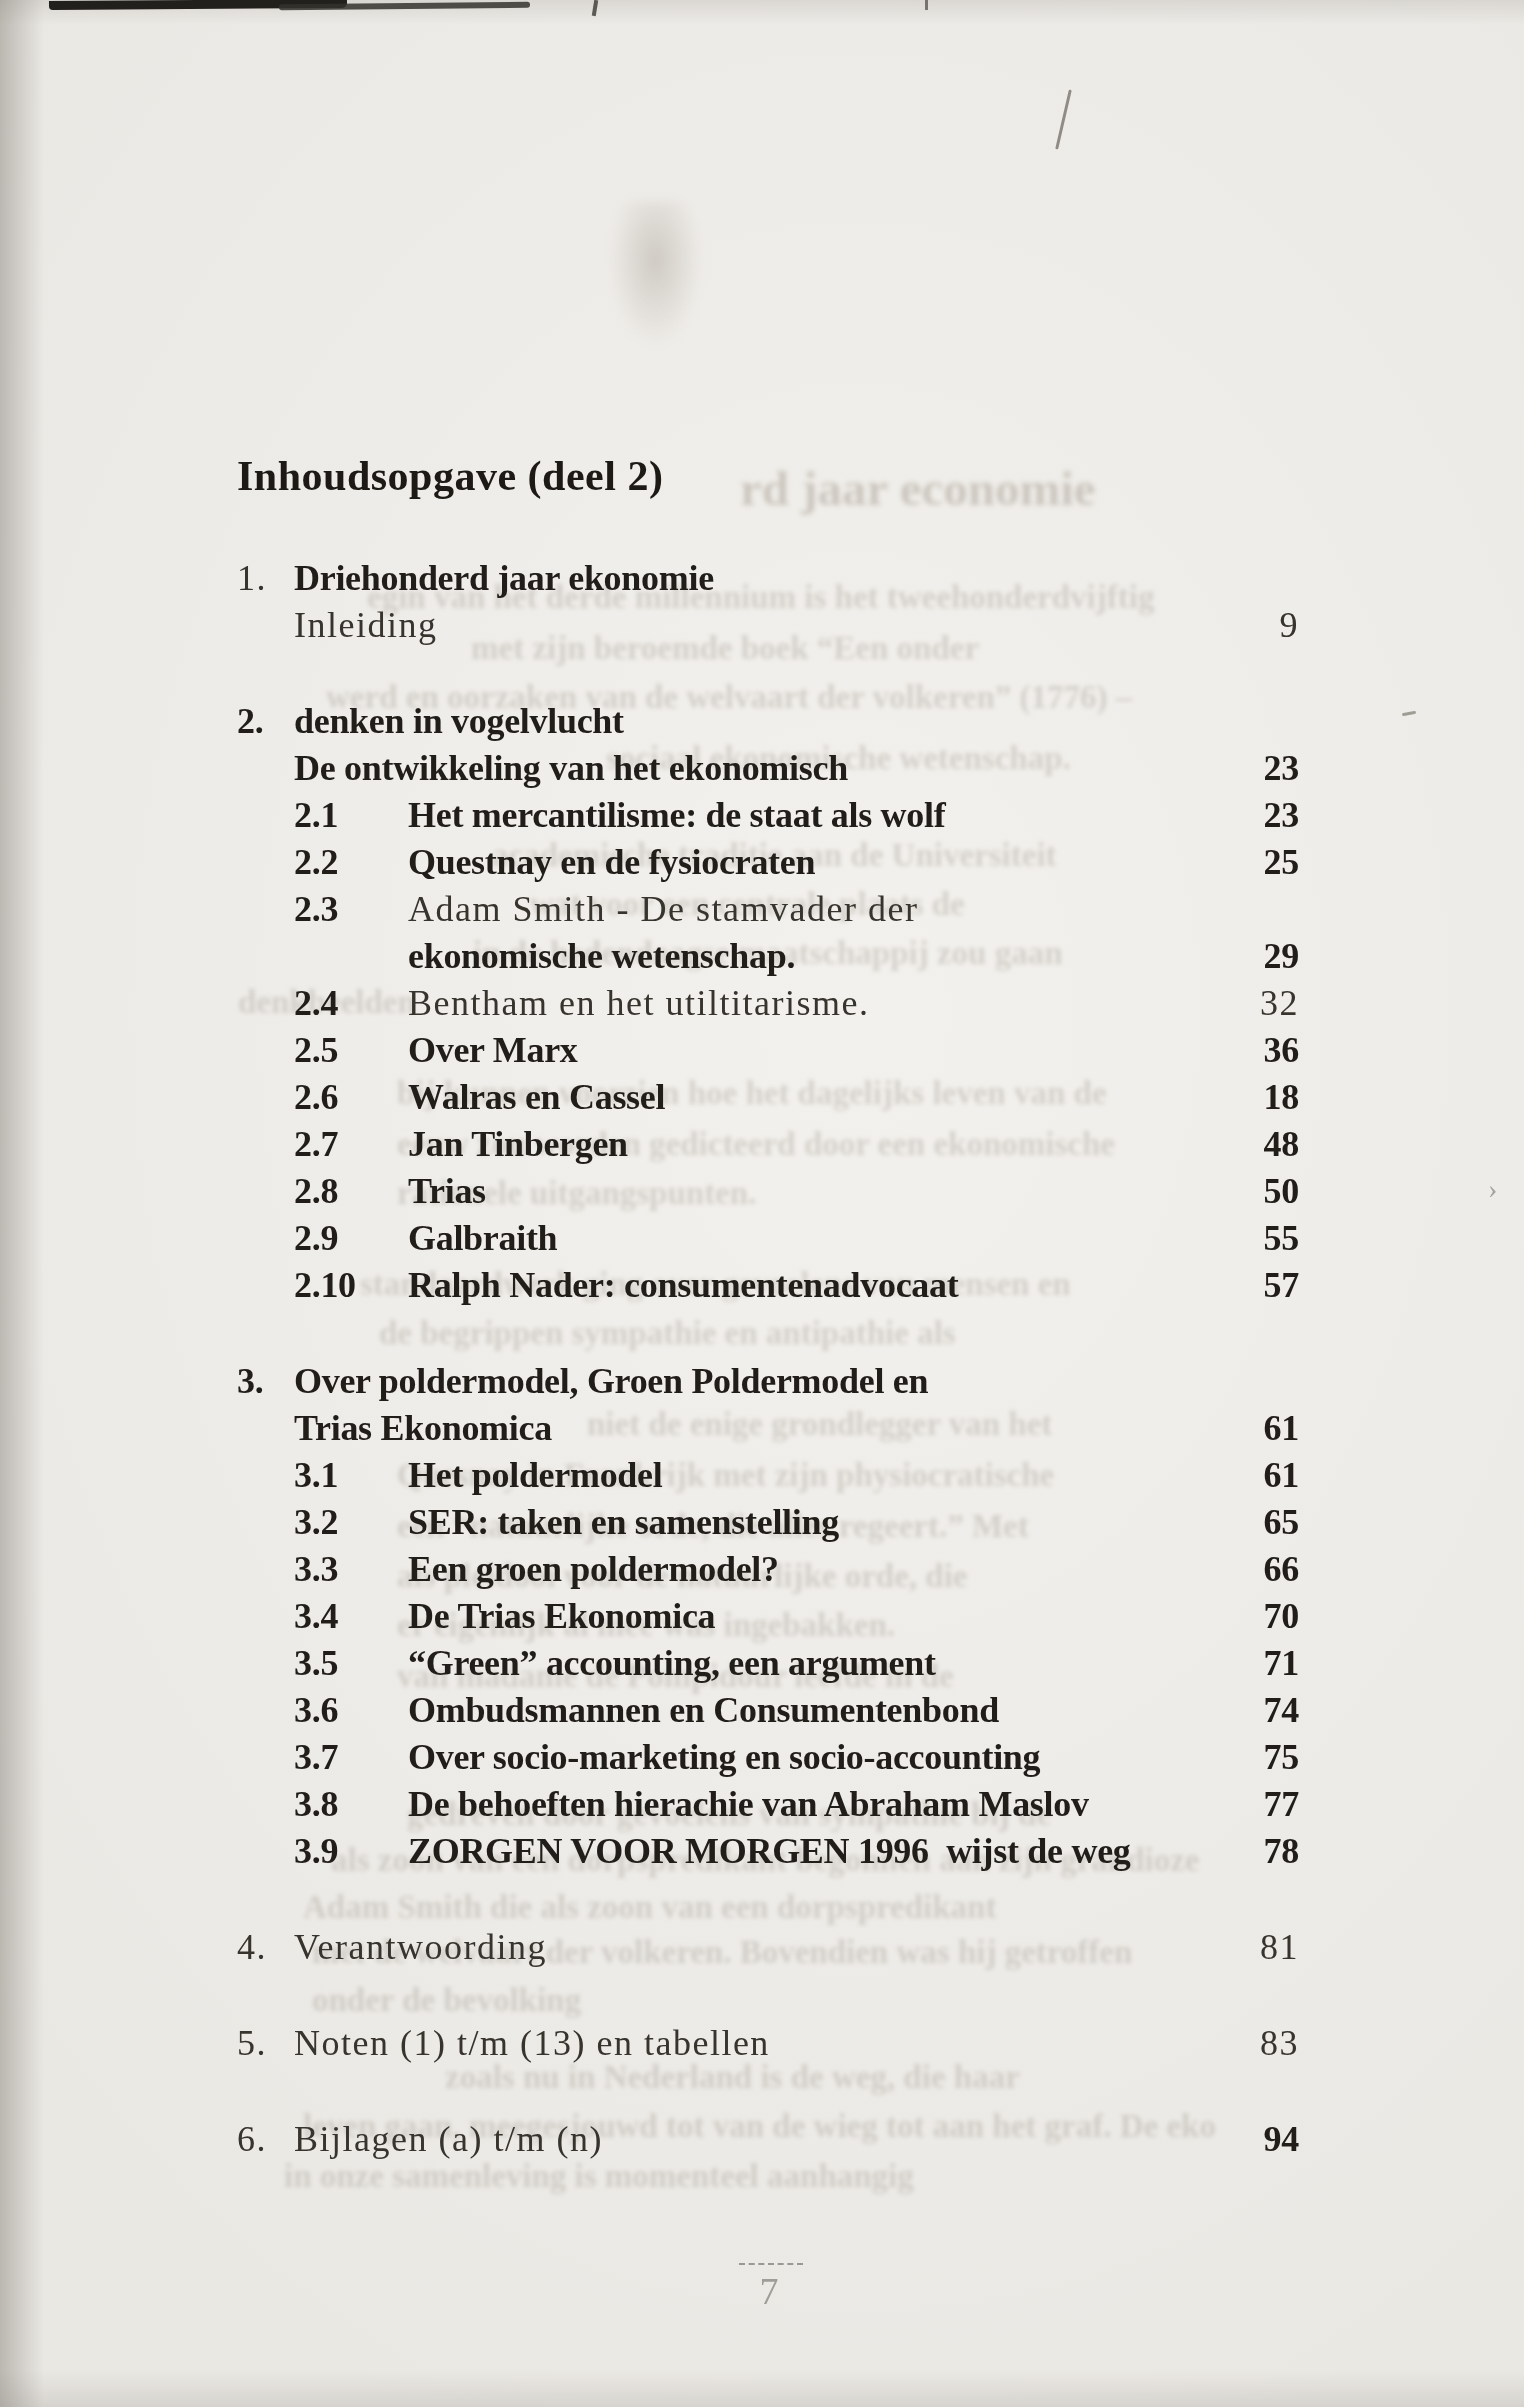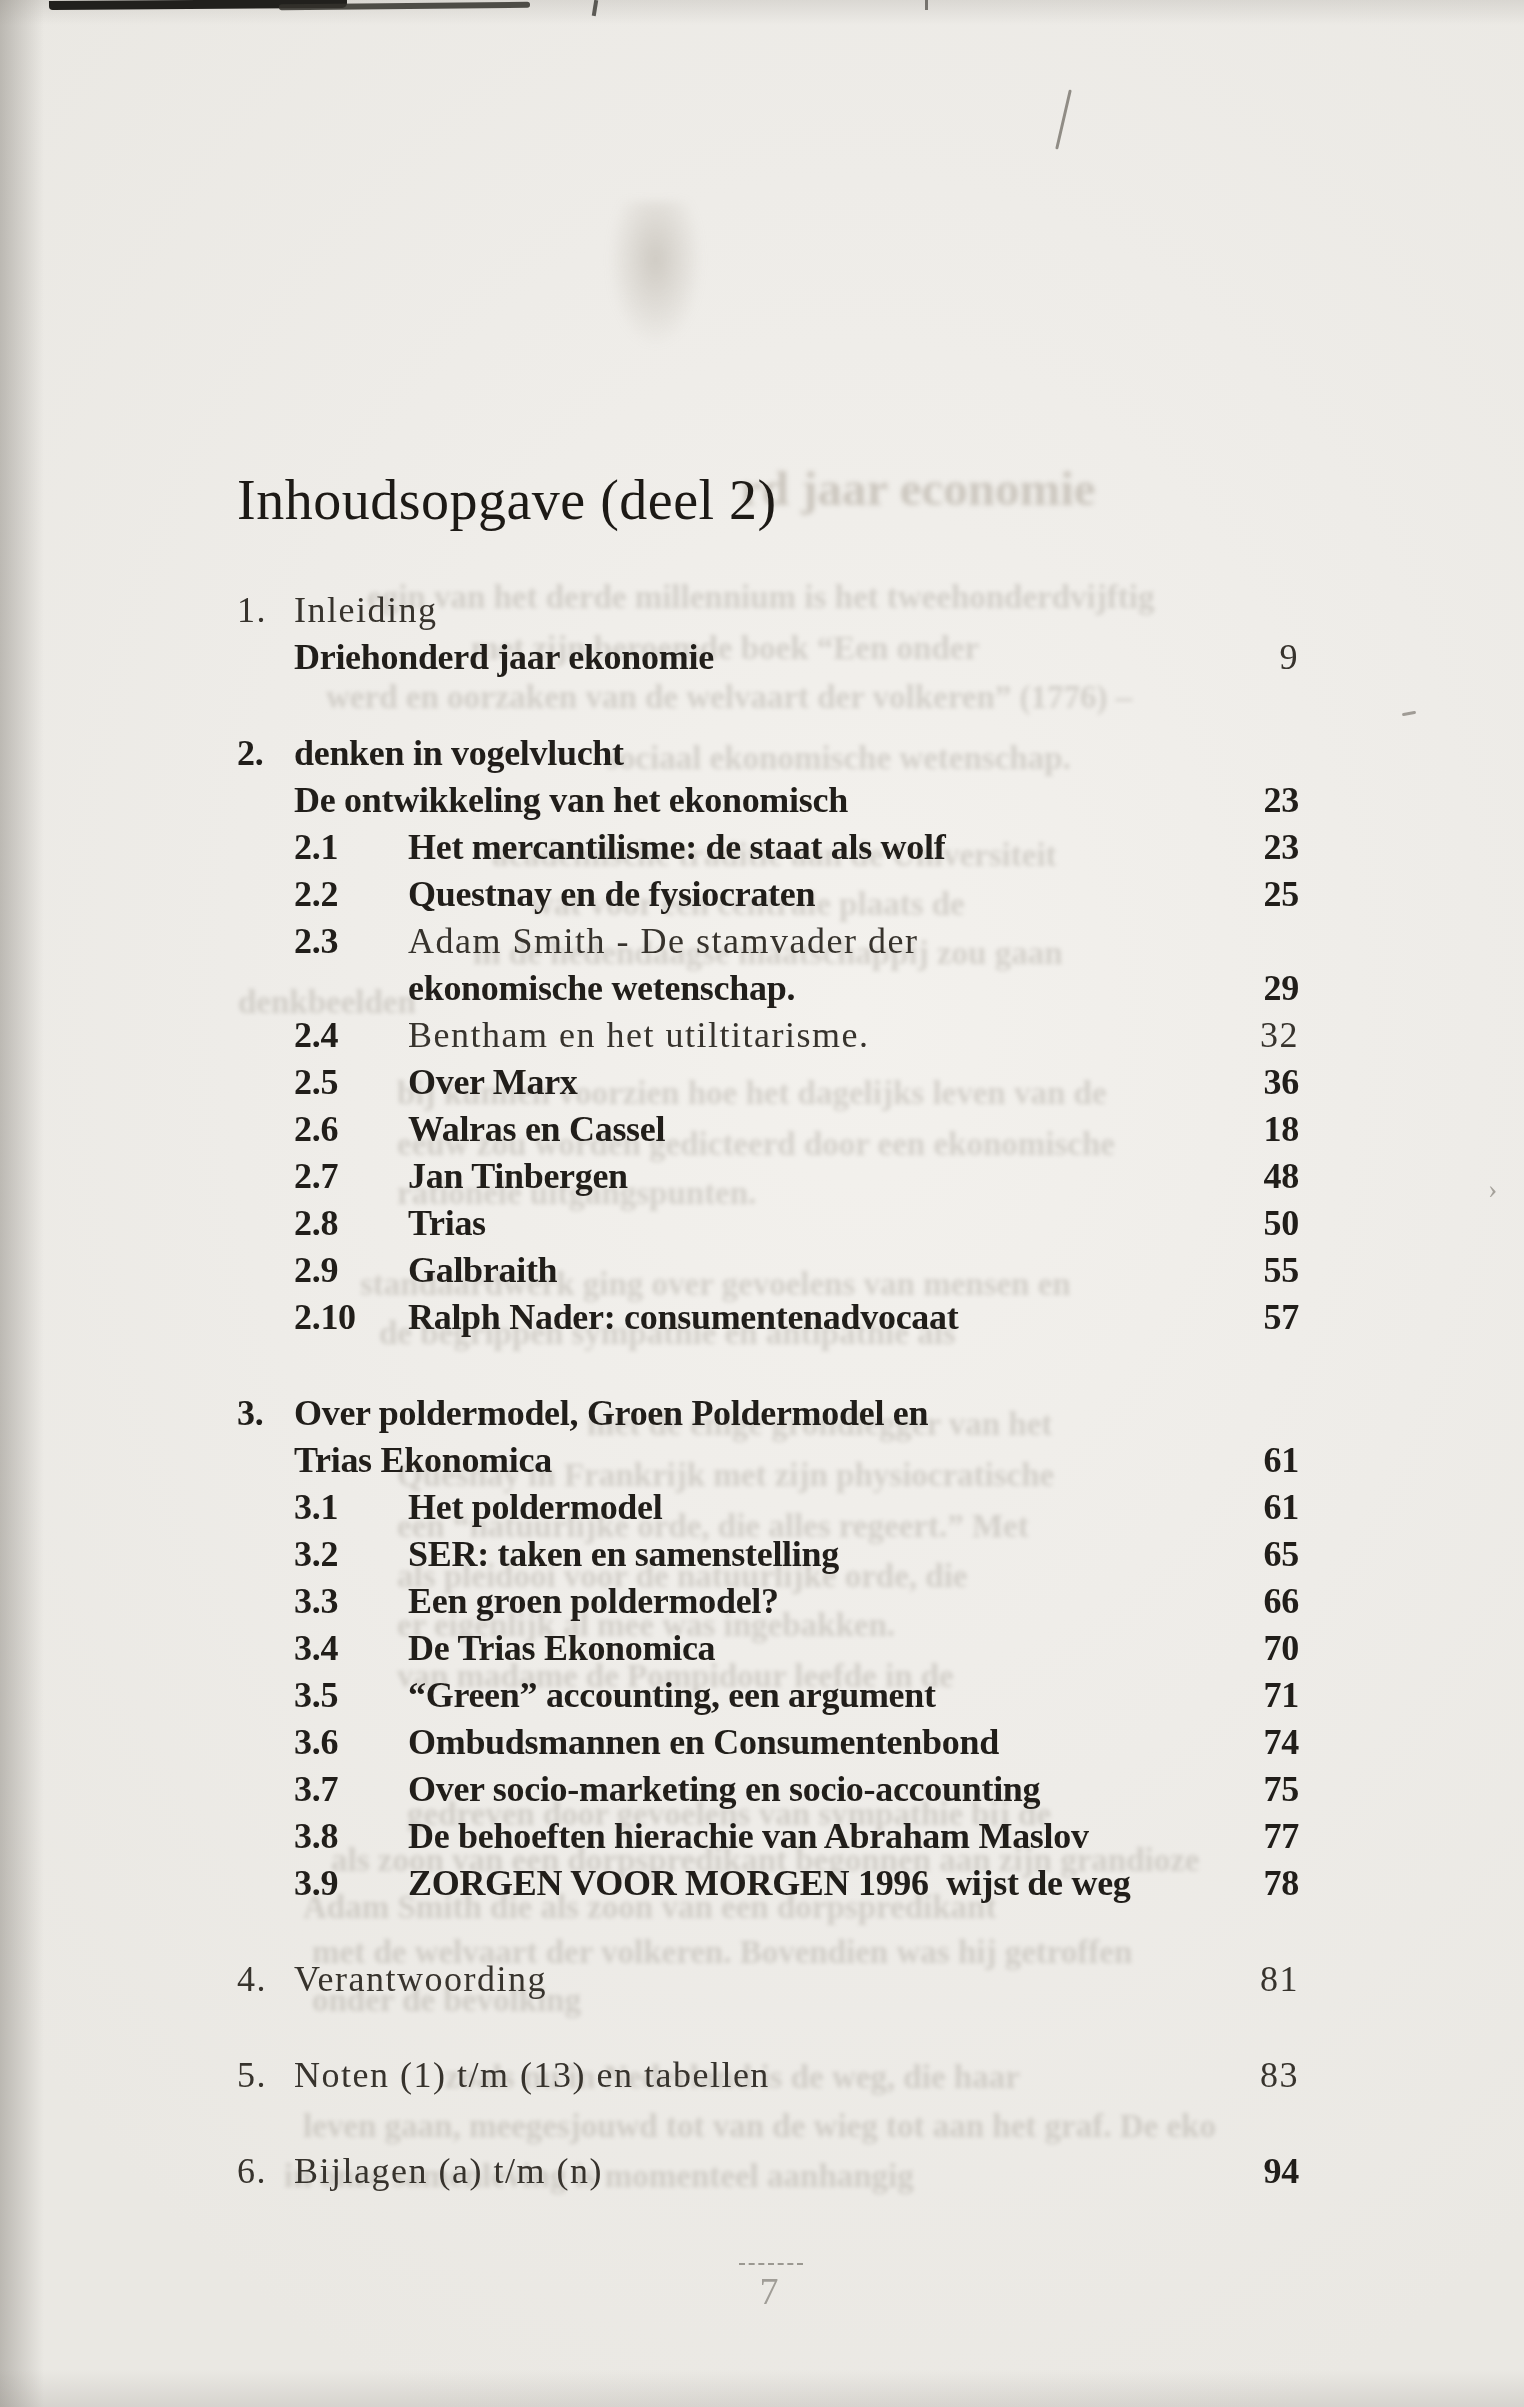--- a/index.html
+++ b/index.html
@@ -26,22 +26,22 @@
   .ghost-frag{
     position:absolute;white-space:pre;
     color:#8f897f;opacity:.30;filter:blur(2px);
     font-family:"Liberation Serif","DejaVu Serif",serif;font-weight:600;
   }
   .ghost-frag.big{color:#a69e92;opacity:.5;filter:blur(2.5px);font-weight:700;}
 
   
   .toc{position:absolute;left:237px;top:452px;width:1062px;}
   .title{
-    font-size:56px;font-weight:400;letter-spacing:0.5px;
-    margin:16px 0 55px 0;color:#1d1a16;
+    font-size:42px;font-weight:700;letter-spacing:0.5px;
+    margin:0 0 55px 0;color:#1d1a16;
   }
   .row{display:flex;align-items:flex-end;font-size:36px;line-height:47px;}
   .row.gap{margin-top:49px;}
   .m{flex:none;align-self:flex-start;white-space:pre;}
   .row.l1 .m{width:57px;}
   .row.l2{padding-left:57px;}
   .row.l2 .m{width:114px;}
   .txt{flex:0 1 auto;min-width:0;}
   .line{white-space:pre;}
   .pg{margin-left:auto;flex:none;text-align:right;padding-left:19px;}
@@ -114,22 +114,22 @@
   <div class="art speck1"></div>
   <div class="art speck2">›</div>
   <div class="art figure-ghost"></div>
 
   <div class="toc">
     <h1 class="title">Inhoudsopgave (deel 2)</h1>
     <div>
         <div class="row l1">
           <span class="m light">1.</span>
           <span class="txt">
+            <div class="line heavy">Driehonderd jaar ekonomie</div>
             <div class="line light">Inleiding</div>
-            <div class="line heavy">Driehonderd jaar ekonomie</div>
           </span>
           <span class="pg light">9</span>
         </div>
         <div class="row l1 gap">
           <span class="m heavy">2.</span>
           <span class="txt">
             <div class="line heavy">denken in vogelvlucht</div>
             <div class="line heavy">De ontwikkeling van het ekonomisch</div>
           </span>
           <span class="pg heavy">23</span>

